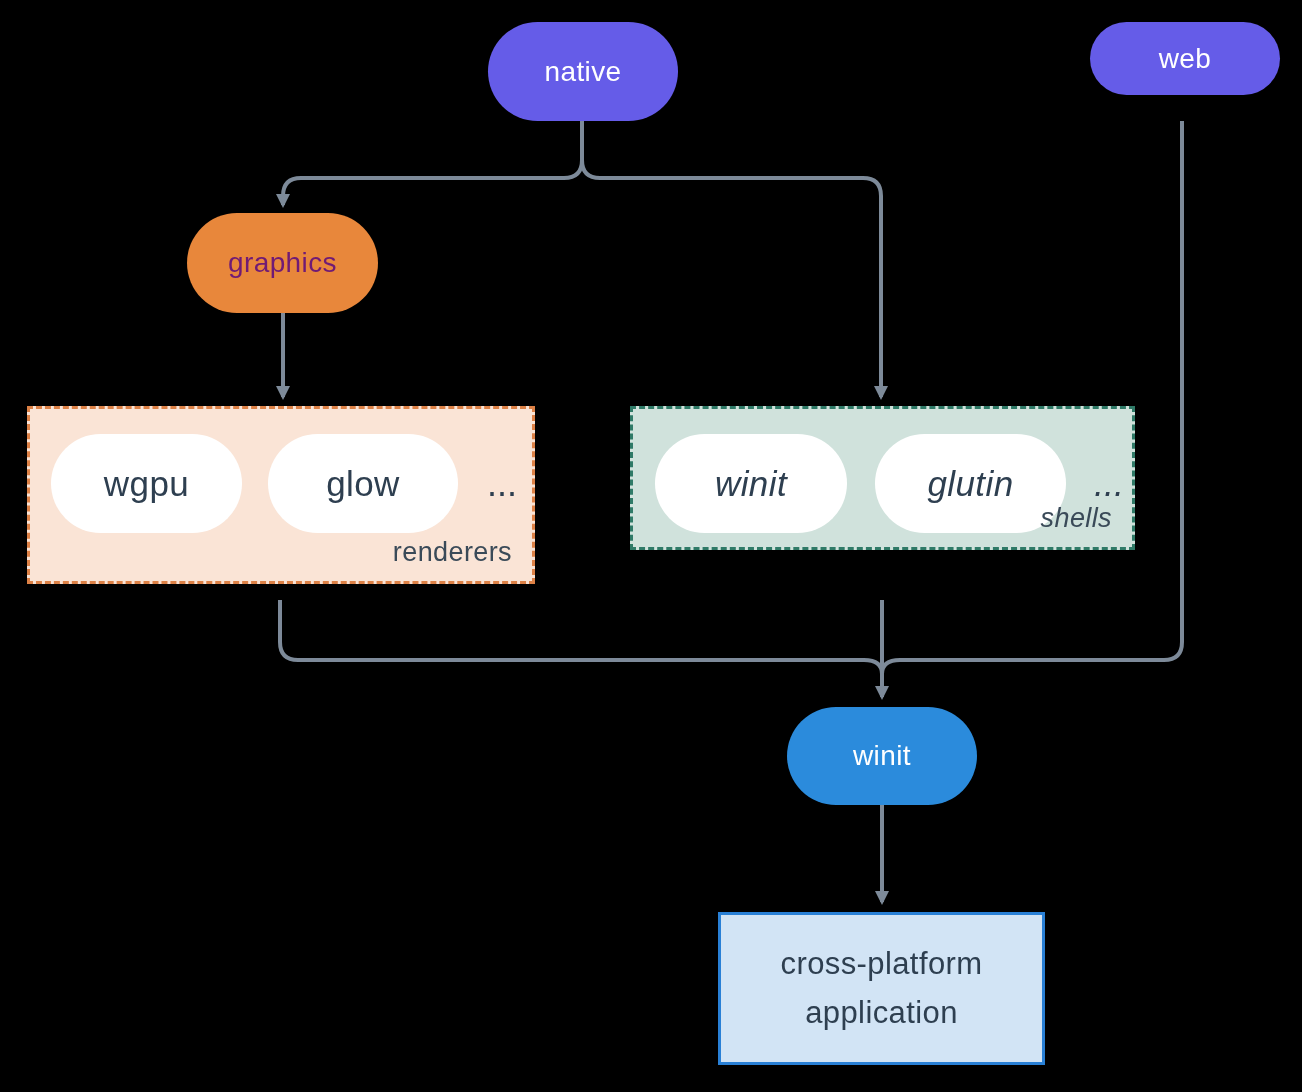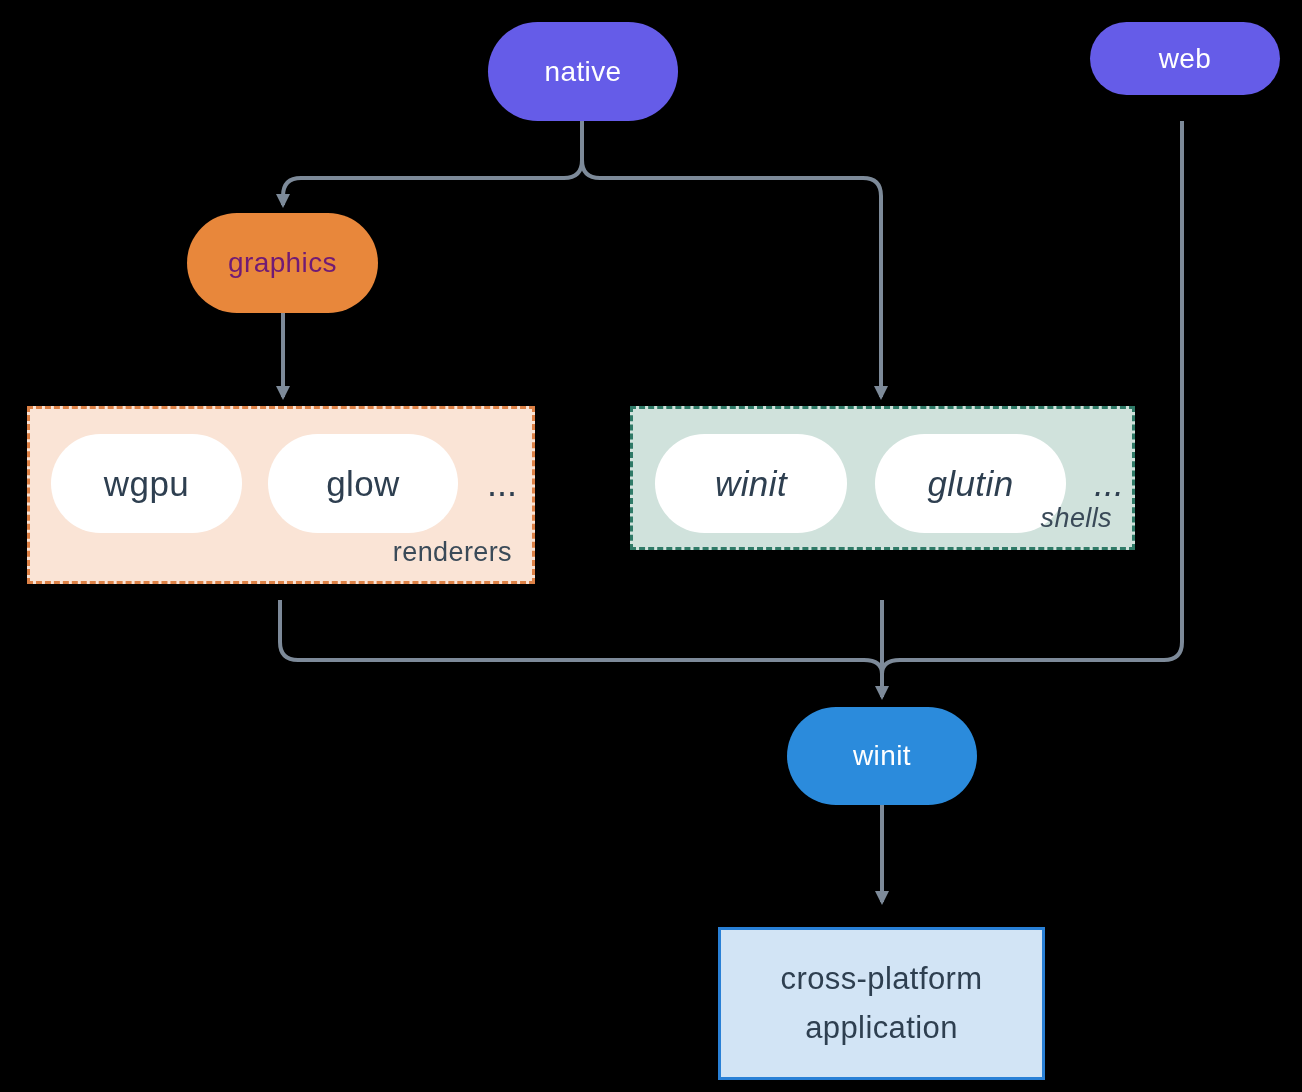--- a/index.html
+++ b/index.html
@@ -57,21 +57,20 @@
     background: #D2E4F5;
     border: 3px solid #2980D6;
     color: #2E3F50;
     display: flex;
     flex-direction: column;
     align-items: center;
     justify-content: center;
     font-size: 31px;
     line-height: 1.55;
     letter-spacing: 0.4px;
-    margin-top: 15px;
   }
 
   
   #node-native   { left: 488px;  top: 22px;  width: 190px; height: 99px; }
   #node-web      { left: 1090px; top: 22px;  width: 190px; height: 73px; }
   #node-graphics { left: 187px;  top: 213px; width: 191px; height: 100px; }
   #node-iced     { left: 787px;  top: 707px; width: 190px; height: 98px; }
 
   #group-renderers { left: 27px;  top: 406px; width: 508px; height: 178px; }
   #group-shells    { left: 630px; top: 406px; width: 505px; height: 144px; font-style: italic; }

